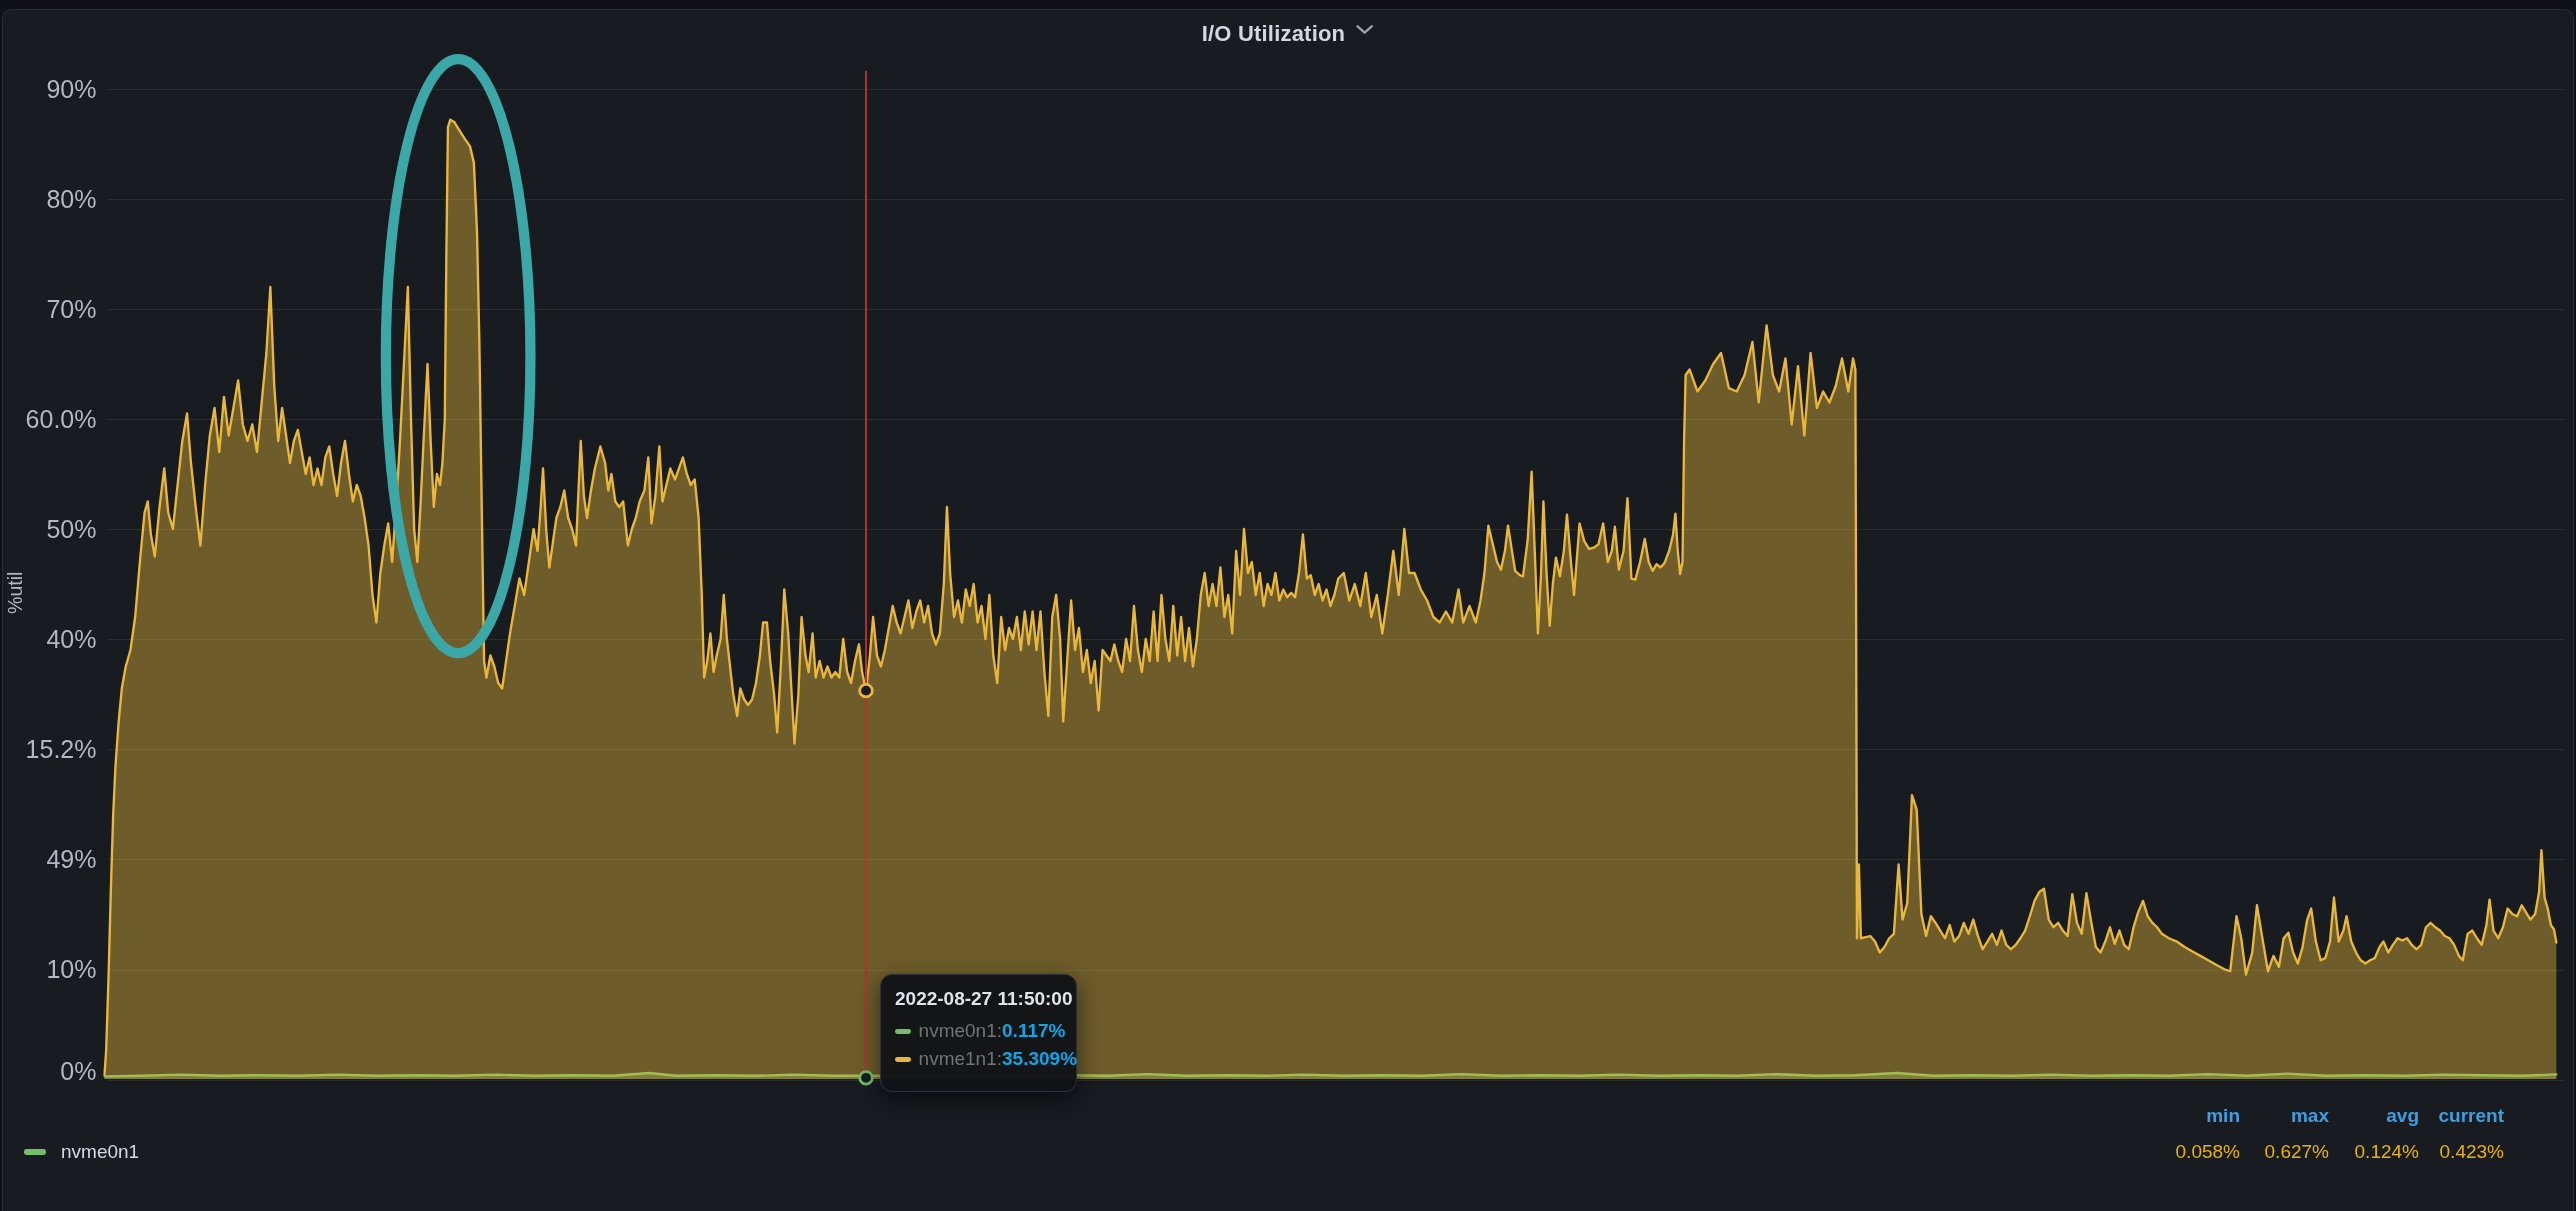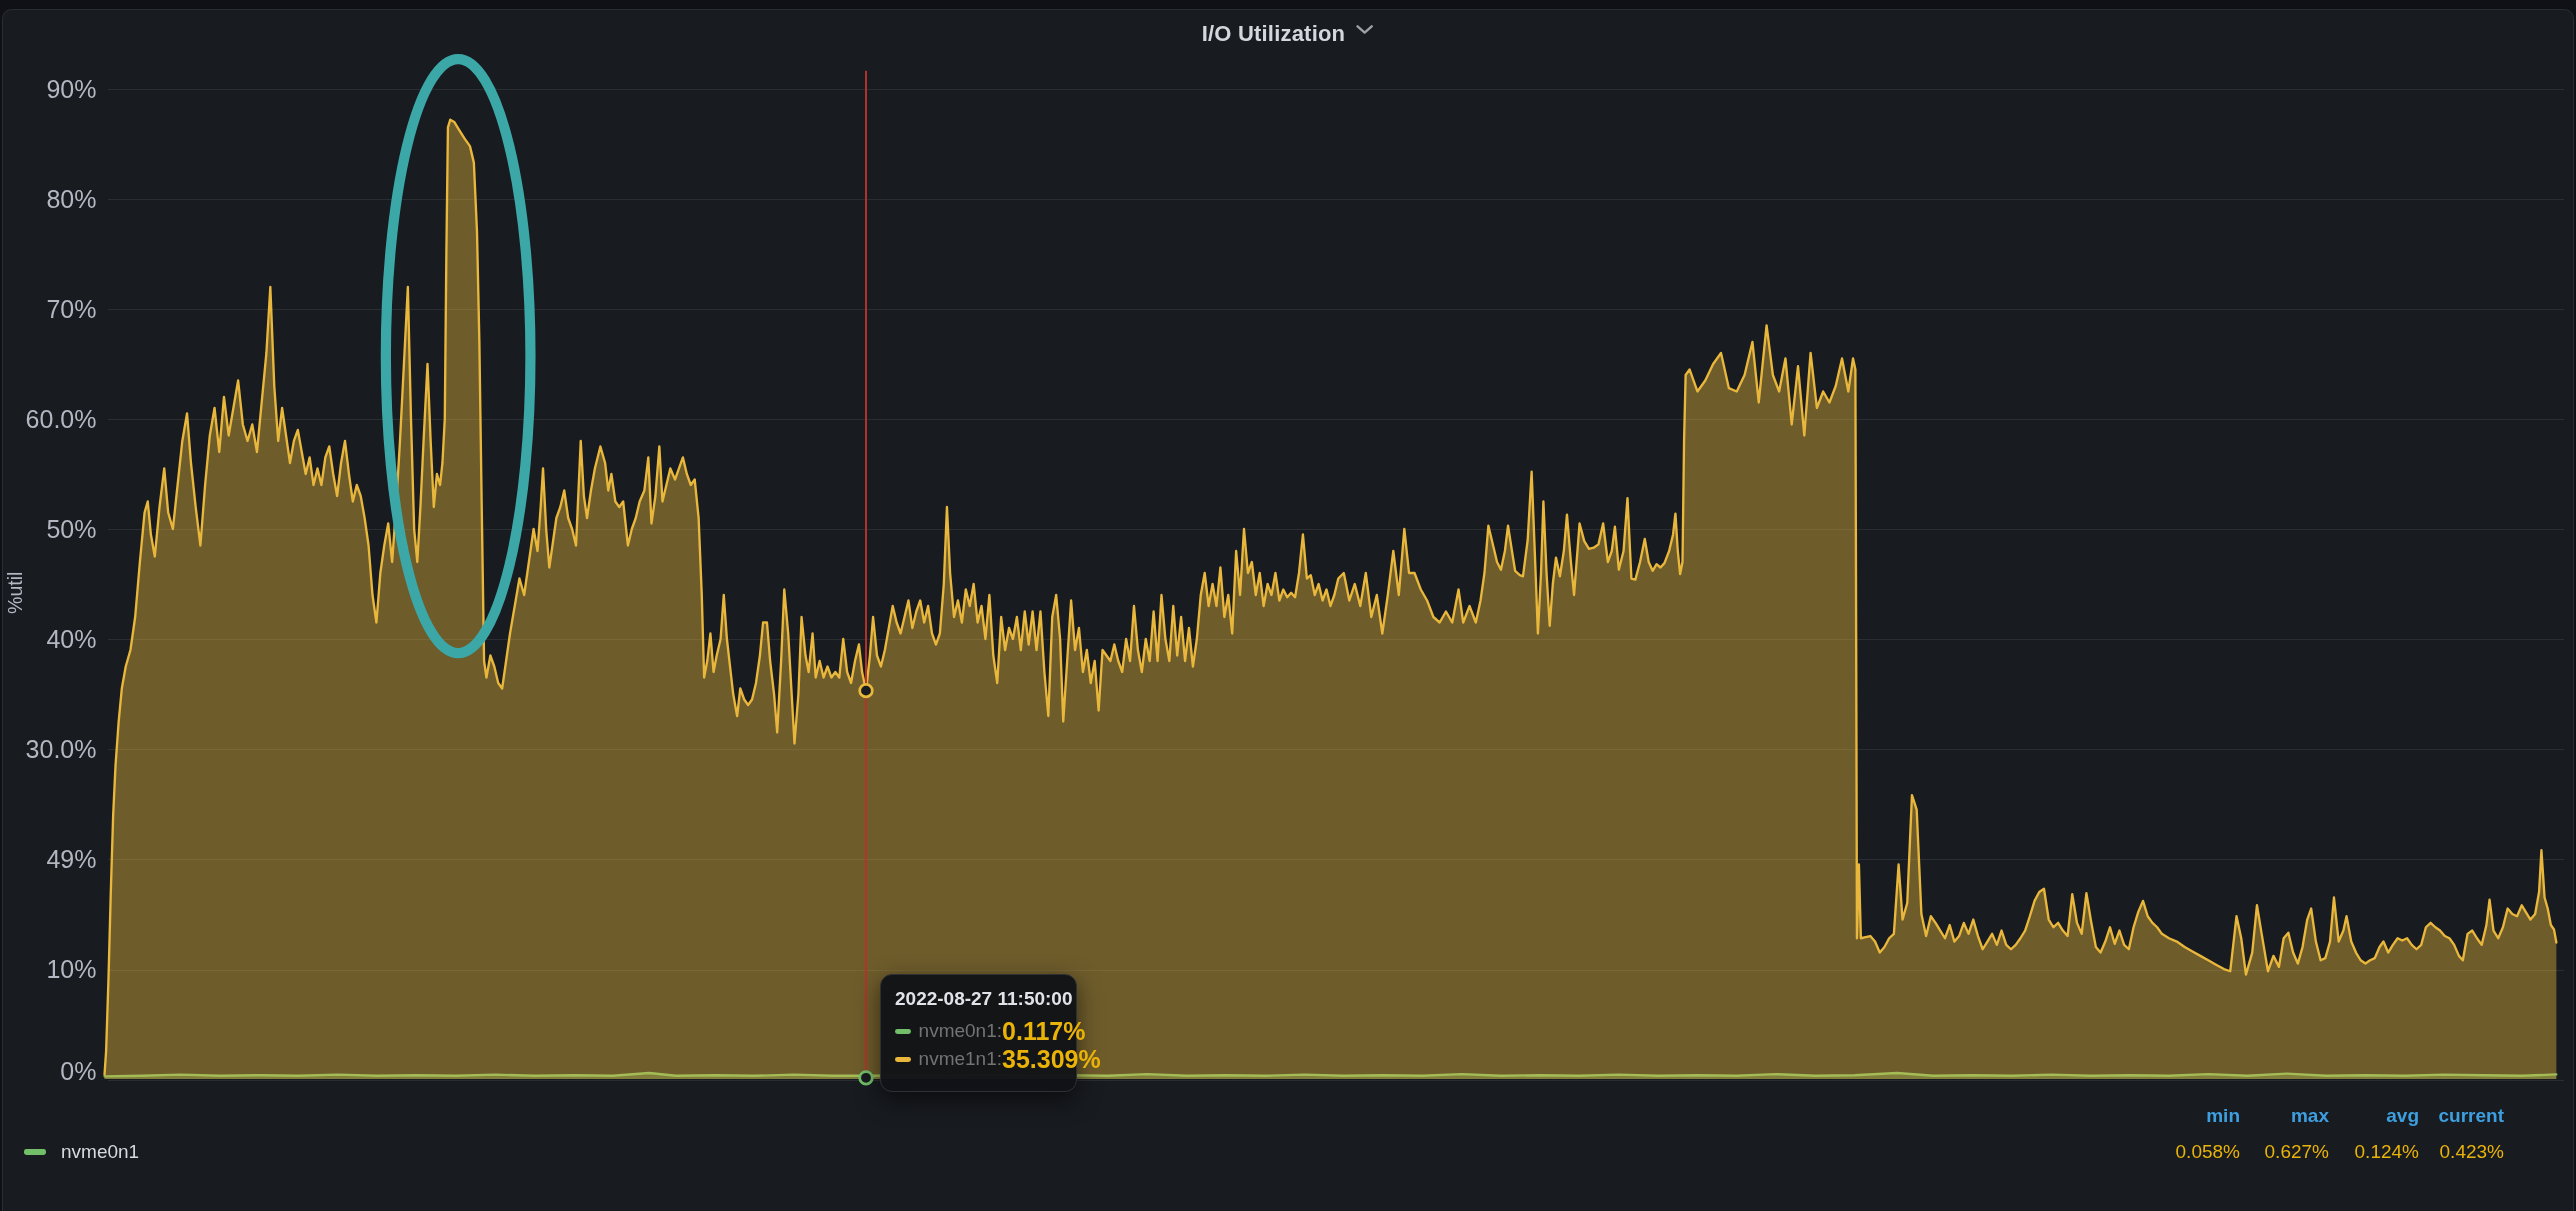--- a/index.html
+++ b/index.html
@@ -45,21 +45,21 @@
   }
   #tooltip .tt-date{
     margin:12.6px 14px 7.9px 14px;text-align:center;color:#e2e3e9;
     font-size:19px;font-weight:700;white-space:nowrap;
   }
   .tt-row{
     display:flex;align-items:center;margin:0 14px;height:28px;white-space:nowrap;
   }
   .tt-dash{width:15.7px;height:4.7px;border-radius:2.4px;flex:none;margin-right:7.9px;}
   .tt-name{color:#737373;font-size:19px;}
-  .tt-val{margin-left:auto;color:#eab308;font-size:25px;font-weight:700;}
+  .tt-val{margin-left:auto;color:#0ea5e9;font-size:19px;font-weight:700;}
   
   .stat-header-row{position:absolute;left:0;right:0;top:1099px;height:33px;}
   .stat-head{
     position:absolute;width:157px;text-align:right;line-height:33px;
     color:#3d9fdf;font-size:19px;font-weight:700;cursor:pointer;
   }
   .legend-row{position:absolute;left:0;right:0;height:39px;}
   .legend-row.hl{background:rgba(255,255,255,0.045);}
   .legend-swatch{
     position:absolute;left:23.6px;top:17.3px;width:22px;height:5.5px;border-radius:2.4px;
@@ -100,21 +100,21 @@
         <div class="gridline" style="top: 960px;"></div>
         <div class="gridline" style="top: 1070px;"></div>
       </div>
     <div id="y-labels">
         <div class="y-label" style="top: 66px;">90%</div>
         <div class="y-label" style="top: 176px;">80%</div>
         <div class="y-label" style="top: 286px;">70%</div>
         <div class="y-label" style="top: 396px;">60.0%</div>
         <div class="y-label" style="top: 506px;">50%</div>
         <div class="y-label" style="top: 616px;">40%</div>
-        <div class="y-label" style="top: 726px;">30.0%</div>
+        <div class="y-label" style="top: 726px;">15.2%</div>
         <div class="y-label" style="top: 836px;">49%</div>
         <div class="y-label" style="top: 946px;">10%</div>
         <div class="y-label" style="top: 1048px;">0%</div>
       </div>
   </div>
 
   <svg id="chart-svg" width="2576" height="1212" viewBox="0 0 3278 1542">
       <path d="M133 1369.5 L180 1368.8 L230 1367.4 L280 1368.8 L330 1368.1 L380 1368.8 L430 1367.4 L480 1368.8 L530 1368.1 L580 1368.8 L630 1367.4 L680 1368.8 L730 1368.1 L780 1368.8 L826 1365.3 L860 1368.8 L910 1368.1 L960 1368.8 L1010 1367.4 L1060 1368.8 L1096 1368.8 L1102 1371.4 L1110 1368.8 L1160 1368.1 L1210 1368.8 L1260 1367.4 L1310 1368.8 L1360 1368.1 L1410 1368.8 L1460 1366.7 L1510 1368.8 L1560 1368.1 L1610 1368.8 L1660 1367.4 L1710 1368.8 L1760 1368.1 L1810 1368.8 L1860 1366.7 L1910 1368.8 L1960 1368.1 L2010 1368.8 L2060 1367.4 L2110 1368.8 L2160 1368.1 L2210 1368.8 L2260 1366.7 L2310 1368.8 L2360 1368.1 L2414 1365.3 L2460 1368.8 L2510 1368.1 L2560 1368.8 L2610 1367.4 L2660 1368.8 L2710 1368.1 L2760 1368.8 L2810 1366.7 L2860 1368.8 L2910 1366.0 L2960 1368.8 L3010 1368.1 L3060 1368.8 L3110 1367.4 L3160 1368.1 L3210 1368.8 L3253 1367.1 L3253 1373 L133 1373 Z" fill="#73BF69" fill-opacity="0.35" stroke="none"></path>
       <path d="M133 1369.5 L180 1368.8 L230 1367.4 L280 1368.8 L330 1368.1 L380 1368.8 L430 1367.4 L480 1368.8 L530 1368.1 L580 1368.8 L630 1367.4 L680 1368.8 L730 1368.1 L780 1368.8 L826 1365.3 L860 1368.8 L910 1368.1 L960 1368.8 L1010 1367.4 L1060 1368.8 L1096 1368.8 L1102 1371.4 L1110 1368.8 L1160 1368.1 L1210 1368.8 L1260 1367.4 L1310 1368.8 L1360 1368.1 L1410 1368.8 L1460 1366.7 L1510 1368.8 L1560 1368.1 L1610 1368.8 L1660 1367.4 L1710 1368.8 L1760 1368.1 L1810 1368.8 L1860 1366.7 L1910 1368.8 L1960 1368.1 L2010 1368.8 L2060 1367.4 L2110 1368.8 L2160 1368.1 L2210 1368.8 L2260 1366.7 L2310 1368.8 L2360 1368.1 L2414 1365.3 L2460 1368.8 L2510 1368.1 L2560 1368.8 L2610 1367.4 L2660 1368.8 L2710 1368.1 L2760 1368.8 L2810 1366.7 L2860 1368.8 L2910 1366.0 L2960 1368.8 L3010 1368.1 L3060 1368.8 L3110 1367.4 L3160 1368.1 L3210 1368.8 L3253 1367.1" fill="none" stroke="#73BF69" stroke-width="3" stroke-linejoin="round" stroke-linecap="round"></path>
       <path d="M133 1367.4 L135 1338.0 L138 1247.0 L141 1135.0 L144 1037.0 L147 974.0 L151 918.0 L155 876.0 L160 848.0 L166 827.0 L172 785.0 L178 715.0 L184 652.0 L188 638.0 L192 680.0 L197 708.0 L203 645.0 L209 596.0 L214 652.0 L220 673.0 L226 617.0 L232 561.0 L238 526.0 L243 589.0 L249 645.0 L255 694.0 L261 617.0 L267 554.0 L273 519.0 L279 575.0 L285 505.0 L291 554.0 L297 519.0 L303 484.0 L309 540.0 L315 561.0 L321 540.0 L327 575.0 L333 512.0 L339 449.0 L344 365.0 L349 491.0 L354 561.0 L359 519.0 L364 554.0 L369 589.0 L374 561.0 L379 547.0 L384 575.0 L389 603.0 L394 582.0 L399 617.0 L404 596.0 L409 617.0 L414 582.0 L419 568.0 L424 603.0 L429 631.0 L434 589.0 L439 561.0 L444 603.0 L449 638.0 L454 617.0 L459 631.0 L464 659.0 L469 694.0 L474 757.0 L479 792.0 L484 729.0 L489 694.0 L494 666.0 L499 715.0 L504 645.0 L509 561.0 L514 463.0 L519 365.0 L523 533.0 L527 673.0 L531 715.0 L535 645.0 L539 561.0 L544 463.0 L548 561.0 L552 645.0 L556 603.0 L560 617.0 L563 589.0 L566 533.0 L568 323.0 L570 162.0 L573 152.2 L578 155.0 L584 164.8 L591 176.0 L598 185.8 L603 206.8 L607 295.0 L610 435.0 L613 645.0 L616 841.0 L619 862.0 L624 834.0 L629 848.0 L634 869.0 L639 876.0 L644 841.0 L649 806.0 L655 771.0 L661 736.0 L667 757.0 L673 715.0 L679 673.0 L684 701.0 L688 645.0 L691 596.0 L695 673.0 L699 722.0 L704 687.0 L708 659.0 L713 645.0 L718 624.0 L723 659.0 L728 673.0 L733 694.0 L739 561.0 L743 631.0 L747 659.0 L752 624.0 L757 596.0 L764 568.0 L770 589.0 L774 624.0 L778 603.0 L783 638.0 L788 645.0 L793 638.0 L799 694.0 L804 673.0 L809 659.0 L814 638.0 L820 624.0 L825 582.0 L829 666.0 L834 631.0 L839 568.0 L843 638.0 L848 617.0 L853 596.0 L859 610.0 L864 596.0 L869 582.0 L874 603.0 L879 617.0 L884 610.0 L889 659.0 L893 757.0 L896 862.0 L900 841.0 L904 806.0 L908 855.0 L912 834.0 L917 813.0 L921 757.0 L925 813.0 L929 848.0 L933 883.0 L938 911.0 L942 876.0 L947 890.0 L952 897.0 L957 890.0 L962 869.0 L967 834.0 L971 792.0 L976 792.0 L980 841.0 L985 883.0 L989 932.0 L994 841.0 L998 750.0 L1003 806.0 L1007 876.0 L1011 946.0 L1016 883.0 L1020 785.0 L1025 834.0 L1029 855.0 L1034 806.0 L1038 862.0 L1043 841.0 L1048 862.0 L1053 848.0 L1058 862.0 L1063 855.0 L1068 862.0 L1073 813.0 L1078 855.0 L1083 869.0 L1088 841.0 L1093 820.0 L1097 855.0 L1102 878.7 L1107 834.0 L1111 785.0 L1116 834.0 L1121 848.0 L1126 827.0 L1131 799.0 L1136 771.0 L1141 792.0 L1146 806.0 L1151 785.0 L1156 764.0 L1161 799.0 L1166 778.0 L1171 764.0 L1176 792.0 L1181 771.0 L1186 806.0 L1191 820.0 L1196 806.0 L1201 743.0 L1205 645.0 L1209 729.0 L1214 785.0 L1219 764.0 L1224 792.0 L1229 750.0 L1234 771.0 L1239 743.0 L1244 792.0 L1249 771.0 L1254 813.0 L1259 757.0 L1264 834.0 L1269 869.0 L1274 785.0 L1279 827.0 L1284 799.0 L1289 813.0 L1294 785.0 L1299 827.0 L1304 778.0 L1309 820.0 L1314 778.0 L1319 827.0 L1324 778.0 L1329 855.0 L1334 911.0 L1339 785.0 L1344 757.0 L1349 813.0 L1353 918.0 L1358 841.0 L1363 764.0 L1368 827.0 L1373 799.0 L1378 855.0 L1383 827.0 L1388 869.0 L1393 841.0 L1398 904.0 L1403 827.0 L1408 834.0 L1413 841.0 L1418 820.0 L1423 841.0 L1428 855.0 L1433 813.0 L1438 841.0 L1443 771.0 L1448 827.0 L1453 855.0 L1458 813.0 L1463 841.0 L1468 778.0 L1473 841.0 L1478 757.0 L1483 813.0 L1488 841.0 L1493 771.0 L1498 834.0 L1503 785.0 L1508 841.0 L1513 799.0 L1518 848.0 L1523 813.0 L1528 757.0 L1533 729.0 L1538 771.0 L1543 743.0 L1548 771.0 L1553 722.0 L1558 785.0 L1563 757.0 L1568 806.0 L1573 701.0 L1578 757.0 L1583 673.0 L1588 729.0 L1593 715.0 L1598 757.0 L1603 729.0 L1608 771.0 L1613 743.0 L1618 757.0 L1623 729.0 L1628 764.0 L1633 750.0 L1638 759.8 L1643 754.2 L1648 759.8 L1653 729.0 L1658 680.0 L1663 736.0 L1668 731.8 L1673 757.0 L1678 743.0 L1683 764.0 L1688 750.0 L1693 771.0 L1698 757.0 L1703 736.0 L1710 729.0 L1717 764.0 L1724 743.0 L1731 771.0 L1738 729.0 L1745 785.0 L1752 757.0 L1759 806.0 L1766 757.0 L1773 701.0 L1780 757.0 L1787 673.0 L1793 729.0 L1800 729.0 L1808 750.0 L1816 764.0 L1824 785.0 L1832 792.0 L1840 778.0 L1848 792.0 L1856 750.0 L1862 792.0 L1870 771.0 L1878 792.0 L1884 764.0 L1889 729.0 L1894 668.8 L1900 694.0 L1905 715.0 L1910 724.8 L1915 701.0 L1919 668.8 L1924 701.0 L1928 726.2 L1934 731.8 L1938 733.2 L1944 687.0 L1949 600.2 L1953 701.0 L1957 806.0 L1961 729.0 L1964 638.0 L1968 729.0 L1972 796.2 L1976 743.0 L1980 709.4 L1985 733.2 L1990 701.0 L1994 654.8 L1999 715.0 L2003 757.0 L2010 666.0 L2016 688.4 L2022 698.2 L2028 696.8 L2034 692.6 L2040 666.0 L2046 715.0 L2051 701.0 L2055 670.2 L2060 724.8 L2066 701.0 L2071 633.8 L2076 736.0 L2081 737.4 L2087 715.0 L2093 685.6 L2098 715.0 L2103 726.2 L2108 717.8 L2113 722.0 L2118 716.4 L2124 701.0 L2129 680.0 L2132 653.4 L2135 701.0 L2138 730.4 L2141 715.0 L2143 561.0 L2145 477.0 L2150 470.0 L2160 498.0 L2170 484.0 L2180 463.0 L2190 449.0 L2200 493.8 L2210 498.0 L2220 477.0 L2230 435.0 L2238 512.0 L2248 414.0 L2256 477.0 L2264 498.0 L2272 456.0 L2280 540.0 L2288 465.8 L2296 554.0 L2304 449.0 L2312 519.0 L2320 498.0 L2328 512.0 L2336 491.0 L2344 456.0 L2352 498.0 L2358 456.0 L2361 470.0 L2362 813.0 L2363 1193.8 L2365.5 1100.0 L2368 1193.8 L2374 1192.4 L2380 1191.0 L2386 1198.0 L2392 1212.0 L2398 1205.0 L2404 1193.8 L2410 1188.2 L2416 1100.0 L2421 1170.0 L2427 1149.0 L2433 1011.8 L2439 1030.0 L2445 1163.0 L2451 1191.0 L2457 1165.8 L2463 1174.2 L2469 1184.0 L2475 1193.8 L2481 1177.0 L2487 1198.0 L2493 1191.0 L2499 1174.2 L2505 1188.2 L2511 1170.0 L2517 1191.0 L2523 1207.8 L2529 1198.0 L2535 1188.2 L2541 1202.2 L2547 1184.0 L2553 1202.2 L2559 1207.8 L2565 1202.2 L2571 1193.8 L2577 1184.0 L2583 1165.8 L2589 1146.2 L2595 1135.0 L2601 1130.8 L2607 1170.0 L2613 1179.8 L2619 1174.2 L2625 1184.0 L2631 1191.0 L2637 1137.8 L2643 1174.2 L2649 1188.2 L2655 1136.4 L2661 1172.8 L2667 1205.0 L2673 1212.0 L2679 1198.0 L2685 1179.8 L2691 1200.8 L2697 1184.0 L2703 1202.2 L2709 1207.8 L2715 1179.8 L2721 1160.2 L2727 1146.2 L2733 1165.8 L2739 1174.2 L2745 1179.8 L2751 1188.2 L2760 1193.8 L2770 1198.0 L2780 1205.0 L2790 1210.6 L2800 1216.2 L2810 1221.8 L2820 1227.4 L2830 1233.0 L2838 1235.8 L2846 1165.8 L2852 1193.8 L2858 1240.0 L2866 1212.0 L2872 1151.8 L2878 1188.2 L2886 1235.8 L2893 1216.2 L2900 1230.2 L2906 1193.8 L2912 1186.8 L2918 1212.0 L2924 1226.0 L2930 1205.0 L2936 1170.0 L2941 1156.0 L2947 1198.0 L2953 1221.8 L2959 1219.0 L2965 1198.0 L2970 1142.0 L2976 1198.0 L2982 1184.0 L2986 1165.8 L2992 1198.0 L2998 1212.0 L3004 1221.8 L3010 1226.0 L3016 1221.8 L3022 1219.0 L3028 1205.0 L3033 1198.0 L3039 1212.0 L3045 1202.2 L3051 1193.8 L3057 1196.6 L3063 1193.8 L3069 1202.2 L3075 1207.8 L3081 1202.2 L3087 1179.8 L3093 1174.2 L3099 1179.8 L3105 1184.0 L3111 1191.0 L3117 1193.8 L3123 1202.2 L3129 1216.2 L3134 1221.8 L3140 1188.2 L3146 1184.0 L3152 1193.8 L3158 1202.2 L3164 1177.0 L3168 1144.8 L3173 1184.0 L3179 1193.8 L3185 1179.8 L3191 1156.0 L3197 1163.0 L3203 1165.8 L3209 1151.8 L3214 1160.2 L3220 1170.0 L3226 1163.0 L3231 1135.0 L3234 1081.8 L3238 1142.0 L3242 1156.0 L3246 1177.0 L3250 1182.6 L3253 1199.2 L3253 1373 L133 1373 Z" fill="#E8B73C" fill-opacity="0.42" stroke="none"></path>

